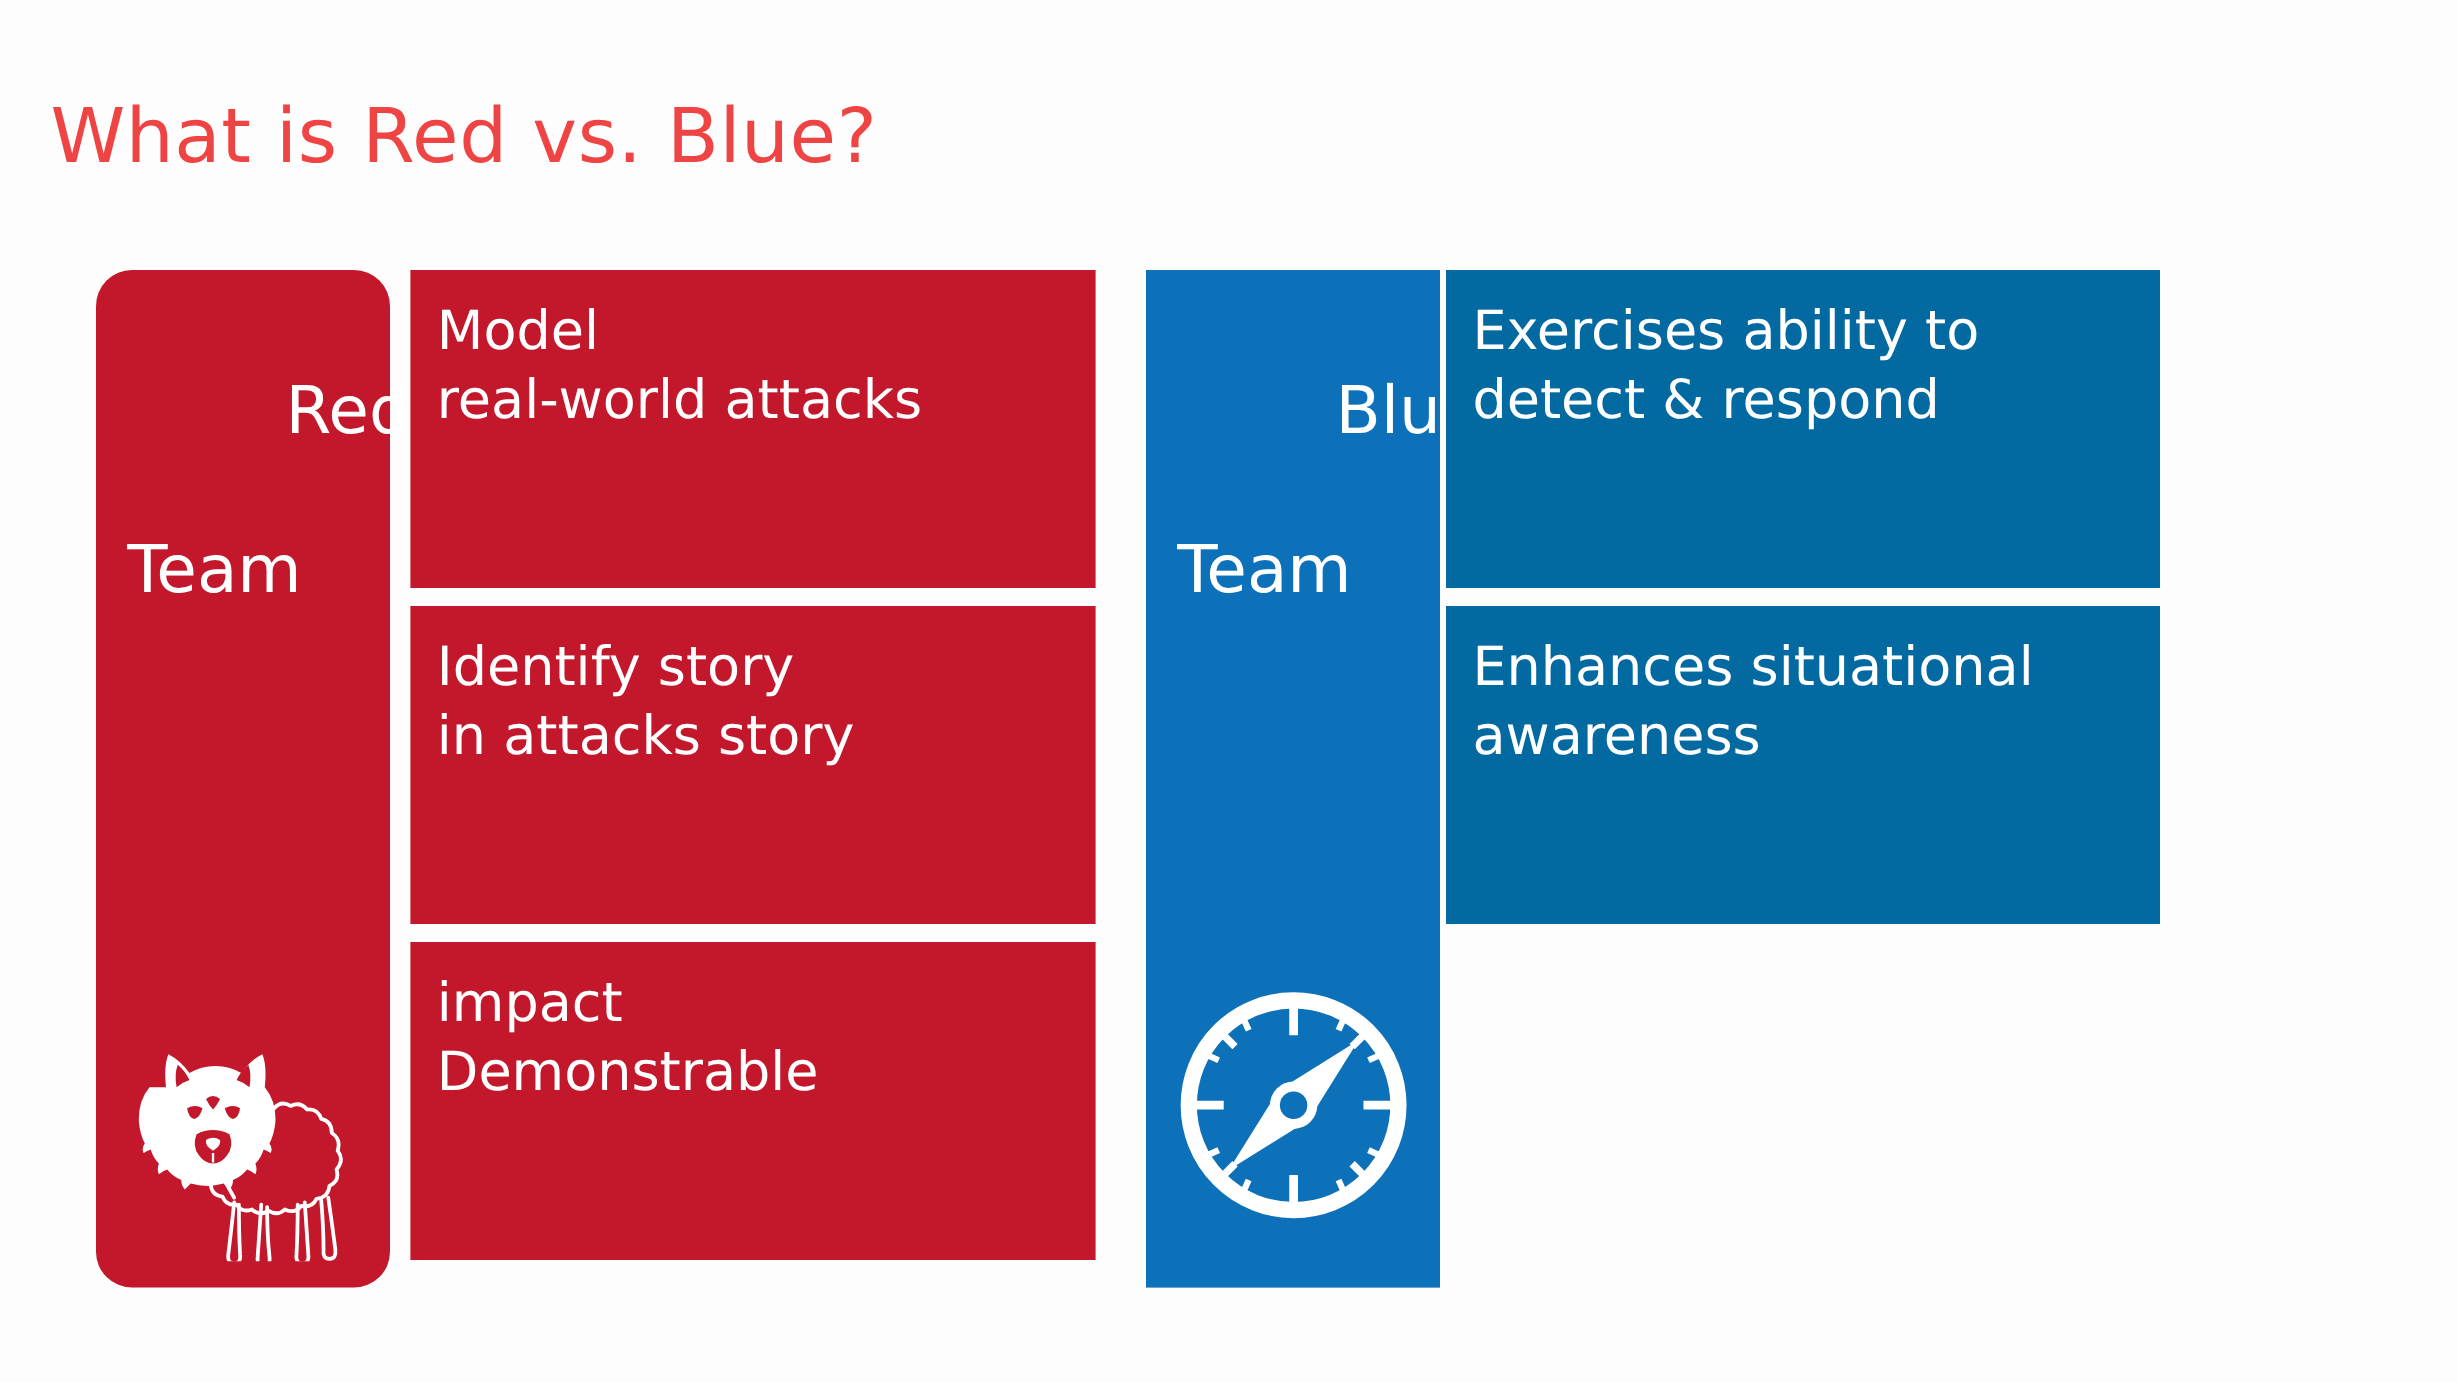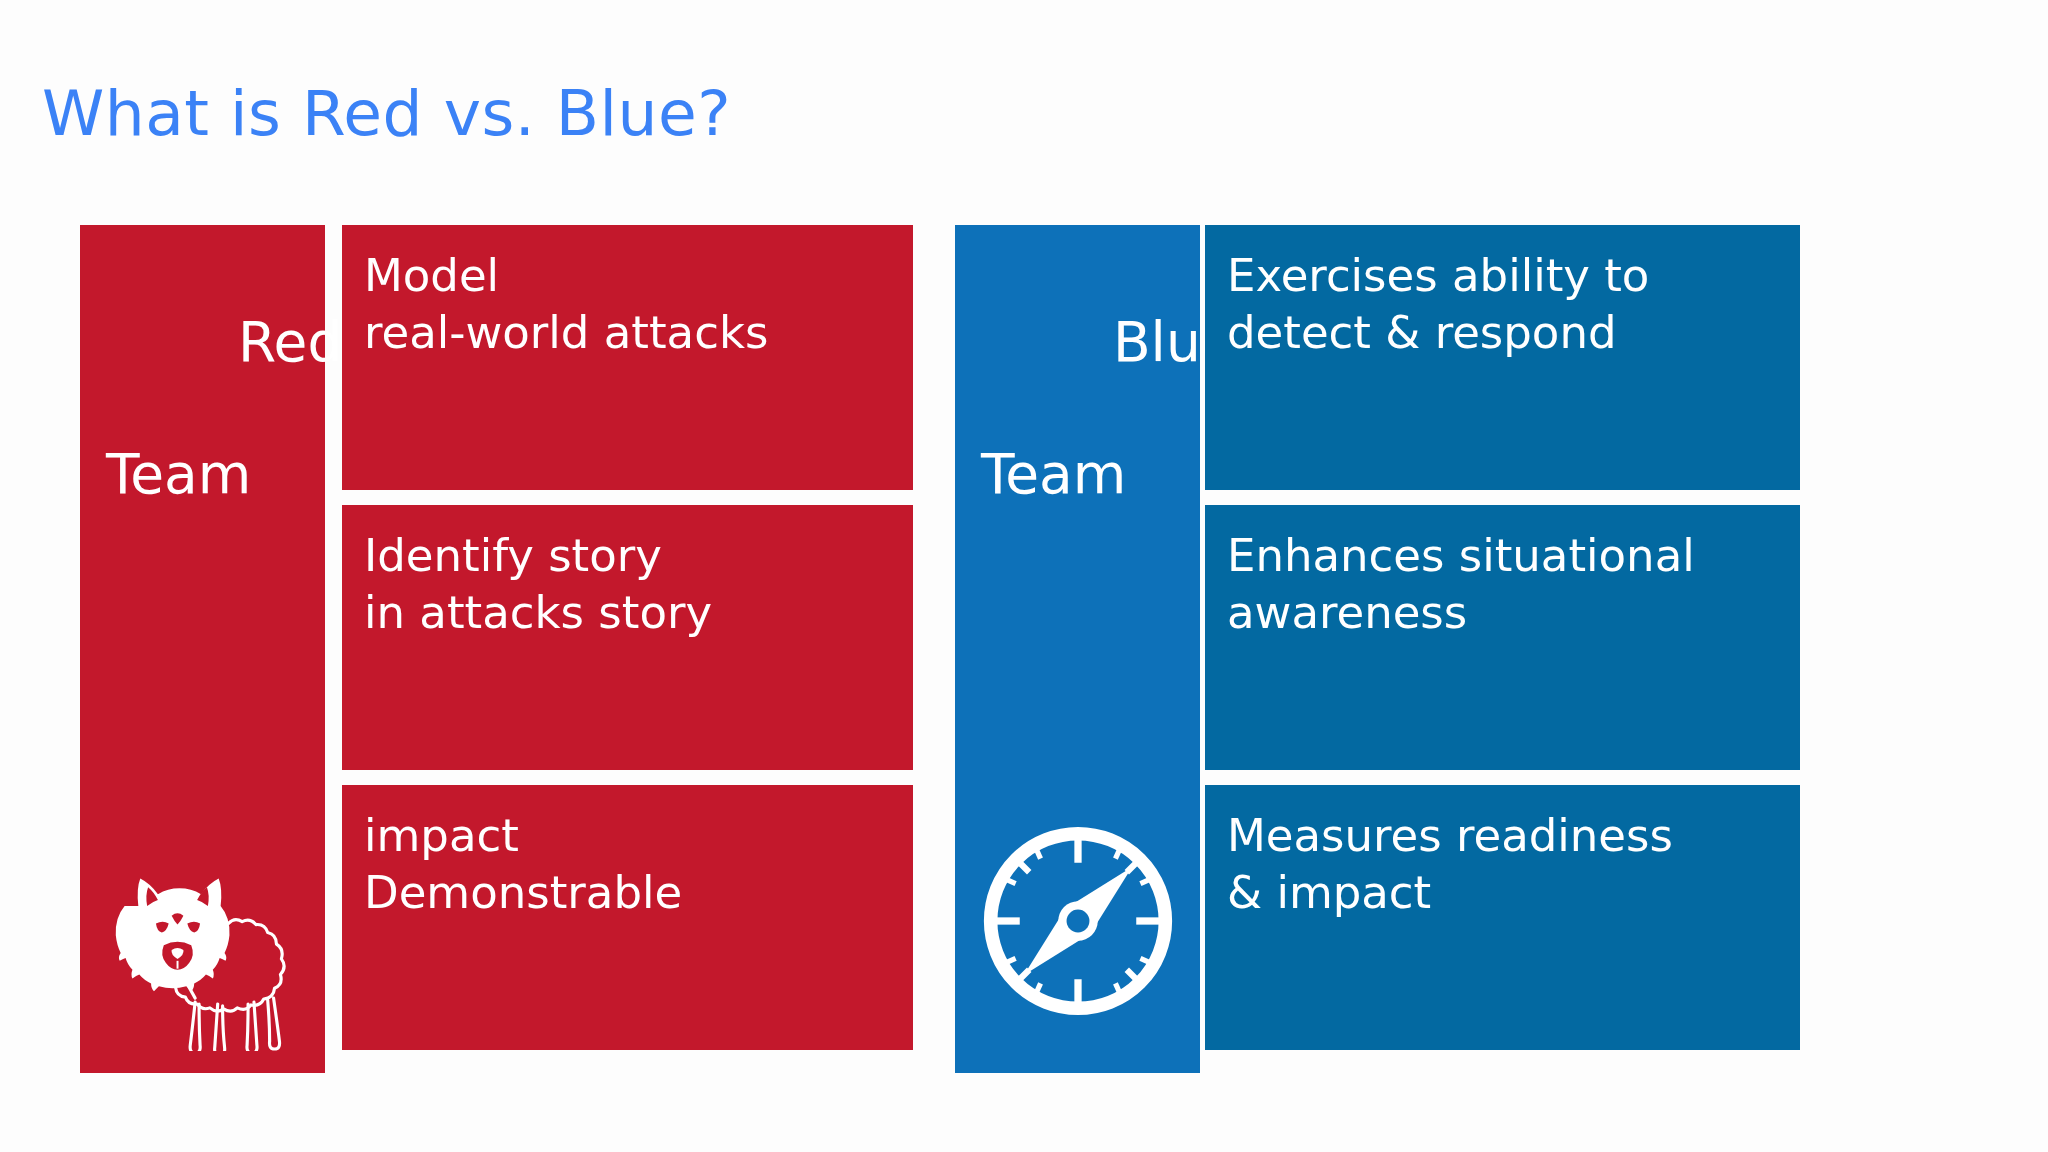--- a/index.html
+++ b/index.html
@@ -16,21 +16,21 @@
     position: relative;
   }
 
   
   .slide-title {
     position: absolute;
     left: 42px;
     top: 36px;
     font-size: 63px;
     font-weight: 400;
-    color: #3b82f6;
+    color: #ef4444;
     letter-spacing: 0.5px;
     white-space: nowrap;
     line-height: 1.15;
   }
 
   
   .diagram {
     position: absolute;
     left: 0;
     top: 0;
@@ -48,21 +48,21 @@
   
   .team-label-col {
     position: absolute;
     left: 0;
     top: 0;
     width: 245px;
     height: 848px;
     box-sizing: border-box;
     color: #ffffff;
   }
-  .team-group.red  .team-label-col { background: #c3182c; }
+  .team-group.red  .team-label-col { background: #c3182c; border-radius: 30px; }
   .team-group.blue .team-label-col { background: #0d71b9; }
 
   .team-label-text {
     position: absolute;
     left: 18px;
     top: 18px;
     font-size: 55px;
     line-height: 66px;
     font-weight: 400;
     white-space: pre;
@@ -234,20 +234,16 @@
 
     <div class="box-col">
       <div class="fact-box">
         <span class="line">Exercises ability to</span>
         <span class="line">detect &amp; respond</span>
       </div>
       <div class="fact-box">
         <span class="line">Enhances situational</span>
         <span class="line">awareness</span>
       </div>
-      <div class="fact-box">
-        <span class="line">Measures readiness</span>
-        <span class="line">&amp; impact</span>
-      </div>
     </div>
   </div>
 
 </div>
 
 </body></html>

